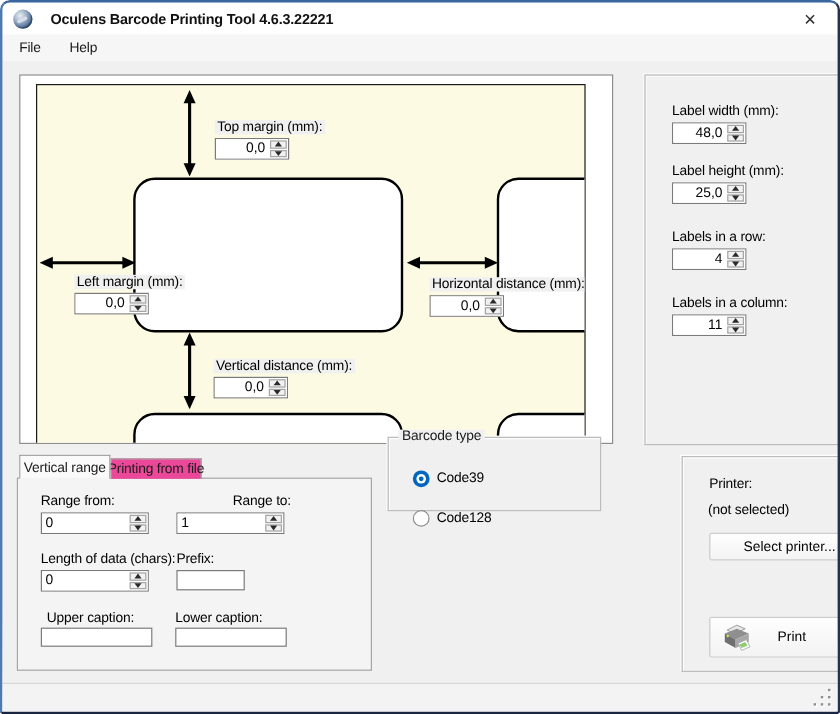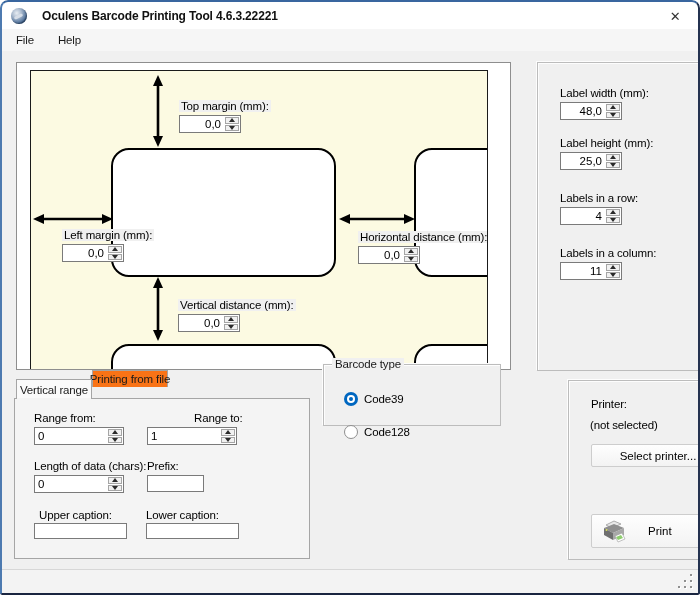--- a/index.html
+++ b/index.html
@@ -61,21 +61,21 @@
 
   
   #settings-panel{ left:524px; top:62px; width:164px; height:309px;margin-left:13px; }
 
   
   #tab-page{ position:absolute; left:14px; top:398px; width:296px; height:161px;
     background:#f4f4f4; border:1px solid #a5a5a5; }
   .tab{ position:absolute; border:1px solid #a5a5a5; border-bottom:none; display:flex;
     align-items:center; justify-content:center; white-space:nowrap; }
   .tab.active{ left:16px; top:379px; width:76px; height:20px; background:#fafafa; z-index:2; }
-  .tab.inactive{ left:92px; top:370px; width:76px; height:17px; background:#f97316; z-index:1; }
+  .tab.inactive{ left:92px; top:382px; width:76px; height:17px; background:#ec4899; z-index:1; }
   .tab.active::after{ content:""; position:absolute; left:0; right:0; bottom:-1px; height:2px; background:#f4f4f4; }
 
   
   .radio{ position:absolute; width:14px; height:14px; border-radius:50%; }
   .radio.off{ background:#fff; border:1px solid #8f8f8f; }
   .radio.on{ background:#0067c0; }
   .radio.on::before{ content:""; position:absolute; left:3px; top:3px; width:8px; height:8px; border-radius:50%; background:#fff; }
   .radio.on::after{ content:""; position:absolute; left:5px; top:5px; width:4px; height:4px; border-radius:50%; background:#0067c0; }
 
   

